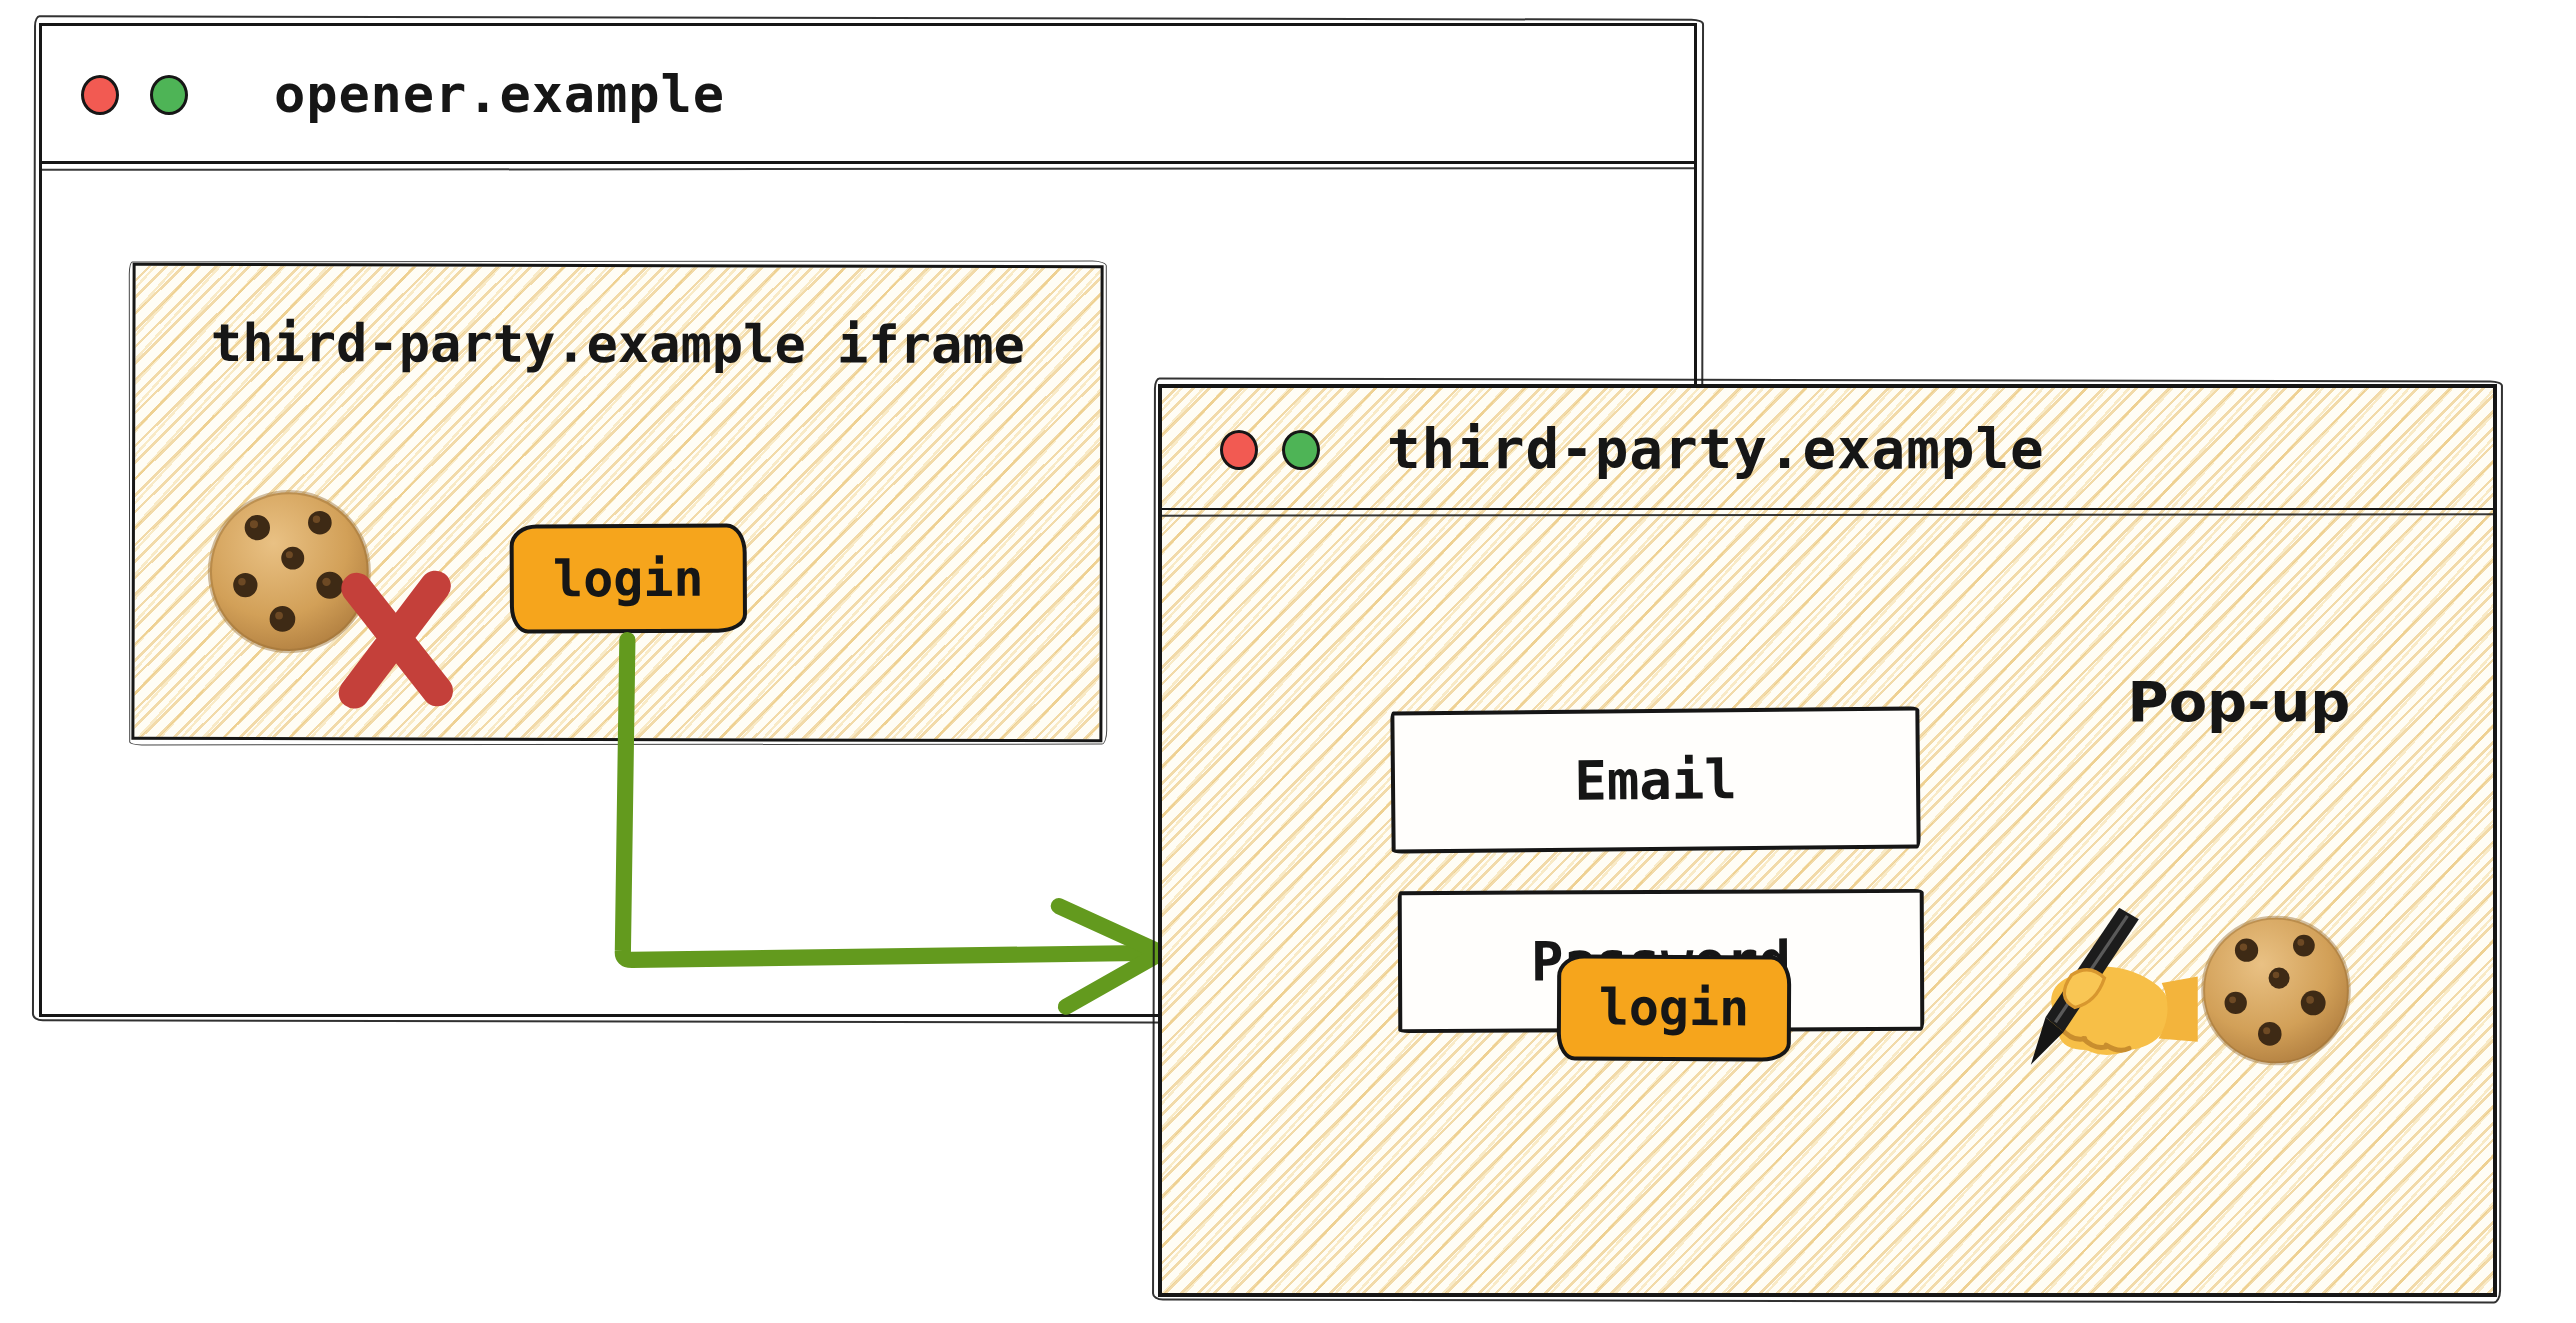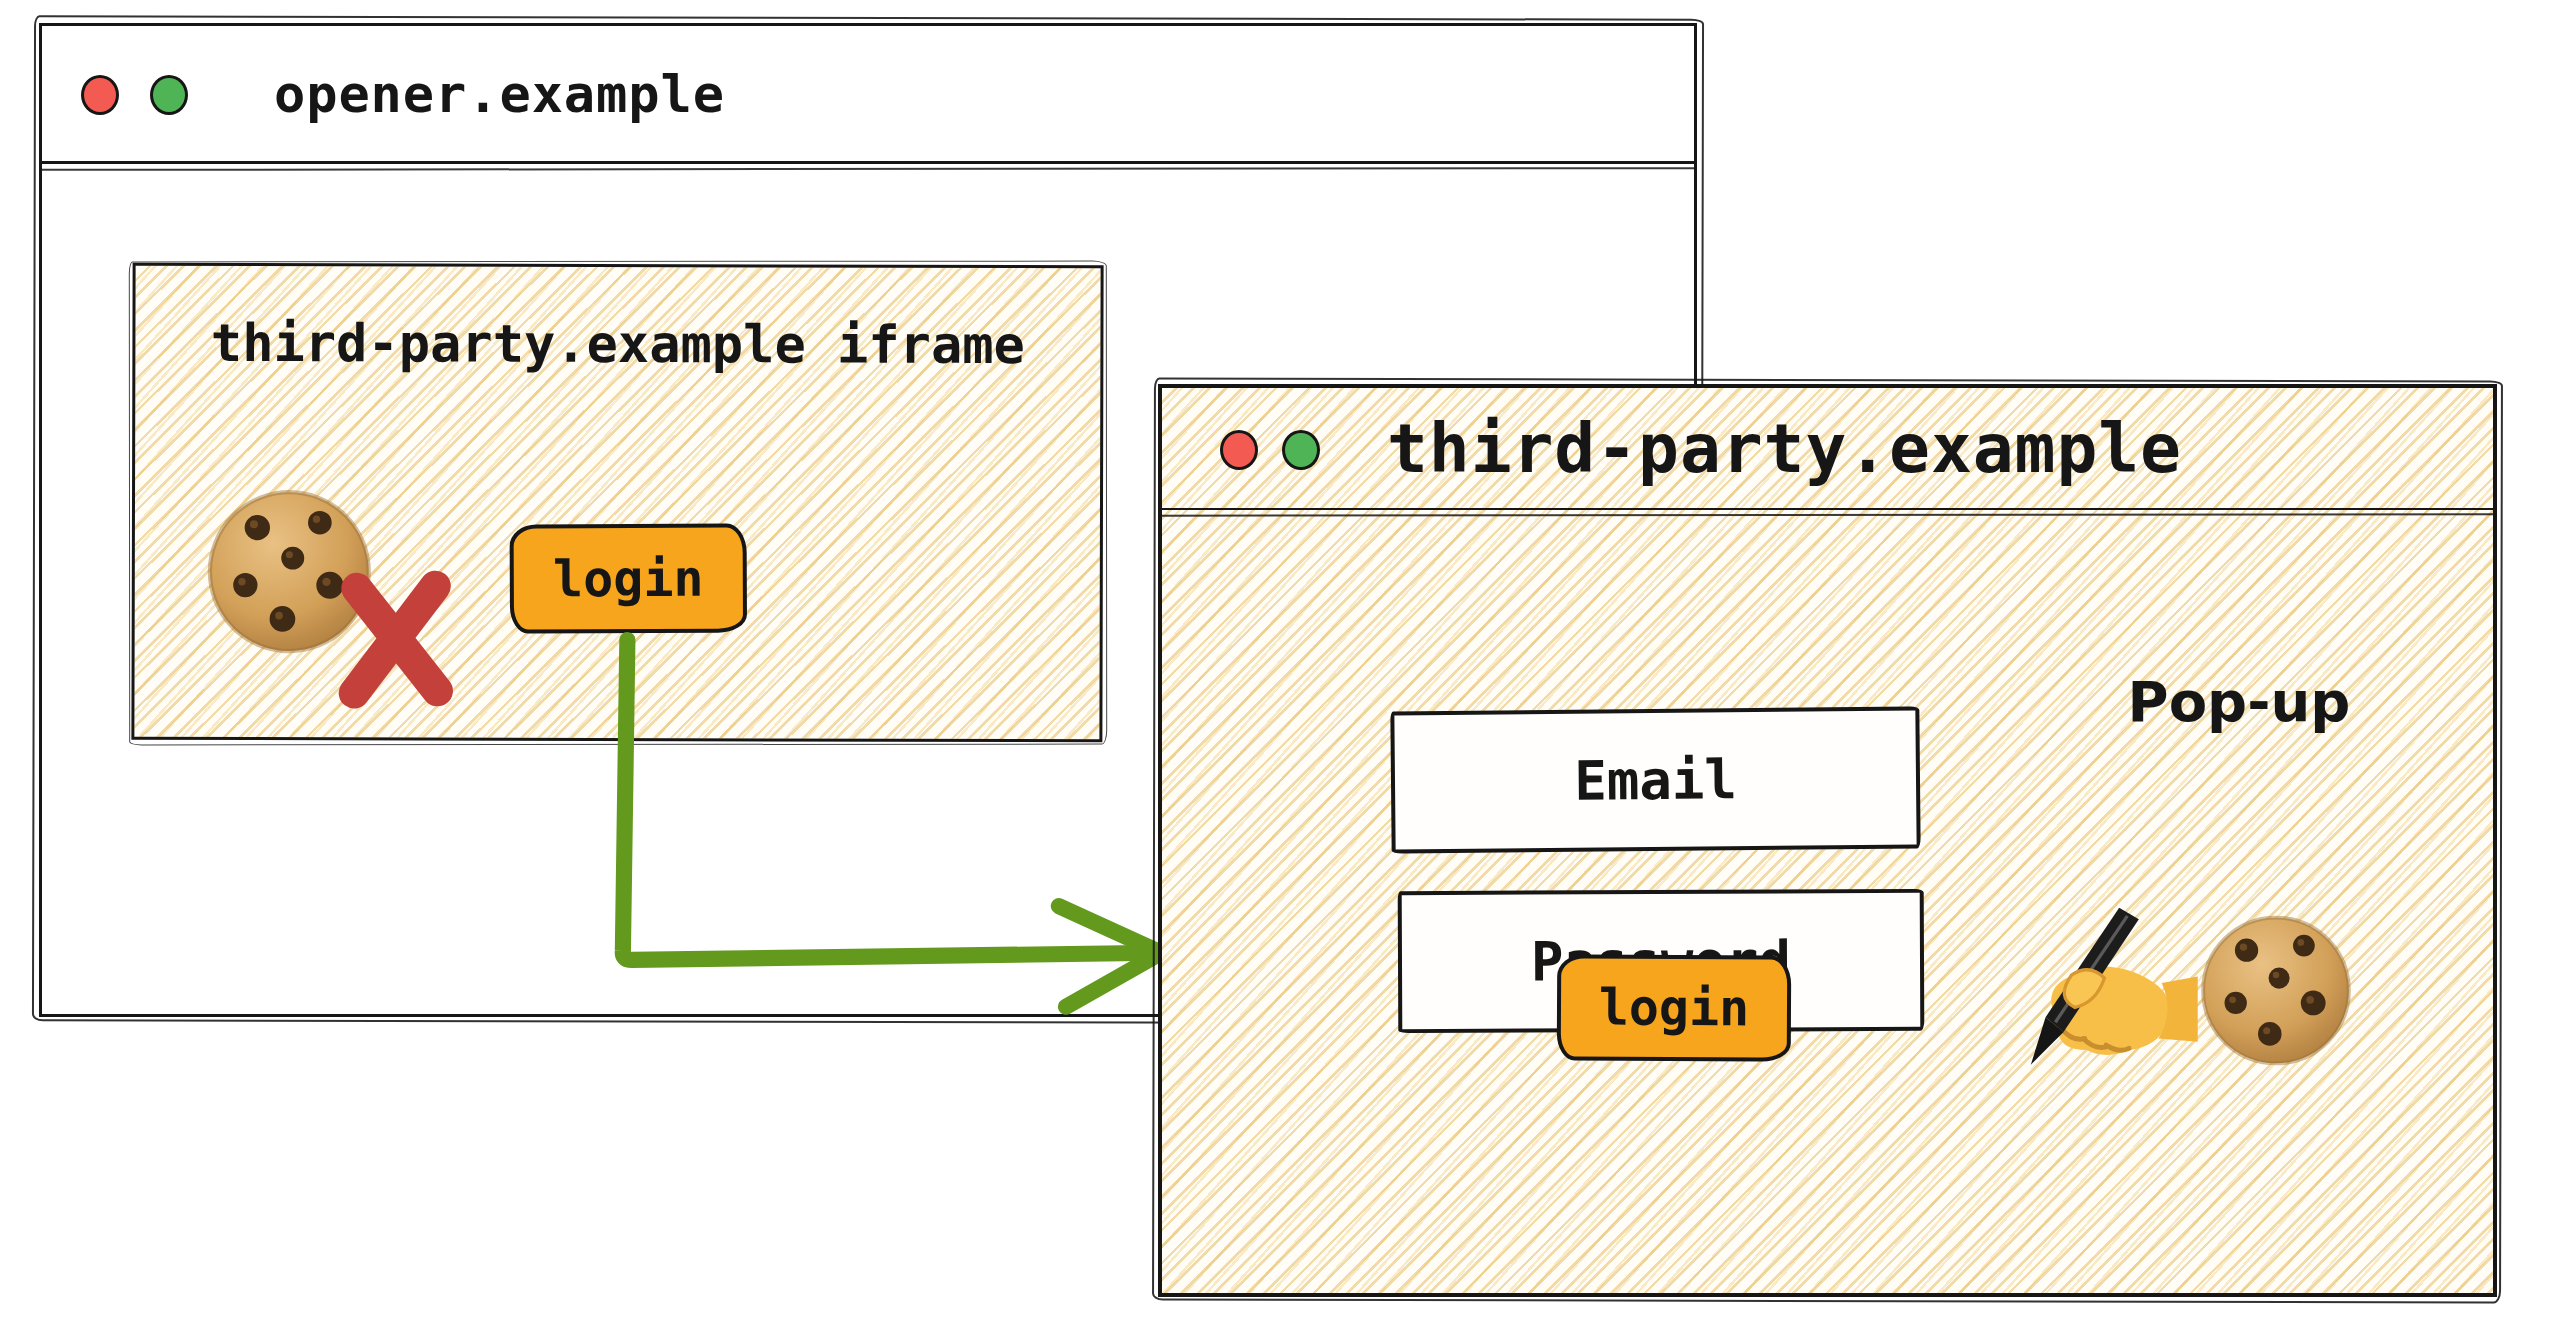--- a/index.html
+++ b/index.html
@@ -51,21 +51,21 @@
 
   
   .arrow-svg{position:absolute;left:0;top:0;width:2576px;height:1324px;z-index:3;pointer-events:none;}
 
   
   .popup{left:1158px;top:384px;width:1339px;height:913px;border-width:4.5px;z-index:5;}
   .popup .titlebar{height:122px;border-bottom-width:2.7px;}
   .popup .titlebar::after{bottom:-8px;}
   .popup .dot.red{left:58px;top:42px;}
   .popup .dot.green{left:120px;top:42px;}
-  .popup .wtitle{left:225px;font-size:68px;}
+  .popup .wtitle{left:225px;font-size:56px;}
 
   .popup-body{position:absolute;left:0;top:130px;right:0;bottom:0;}
   .field{position:absolute;display:flex;align-items:center;justify-content:center;
       background:#fffefc;border:4.5px solid #161616;box-sizing:border-box;
       font-weight:bold;font-size:54px;border-radius:2.7px 9px 3.6px 10.8px/9px 3.6px 10.8px 2.7px;}
   .field.email{left:229px;top:191px;width:529px;height:142px;transform:rotate(-.55deg);}
   .field.password{left:236px;top:372px;width:526px;height:142px;transform:rotate(-.25deg);}
   .popup-login{left:395px;top:437px;width:234px;height:106px;transform:rotate(.3deg);}
   .popup-label{position:absolute;left:942px;top:151px;width:270px;text-align:center;
       font-family:"DejaVu Sans","Liberation Sans",sans-serif;font-weight:600;font-size:56px;}

